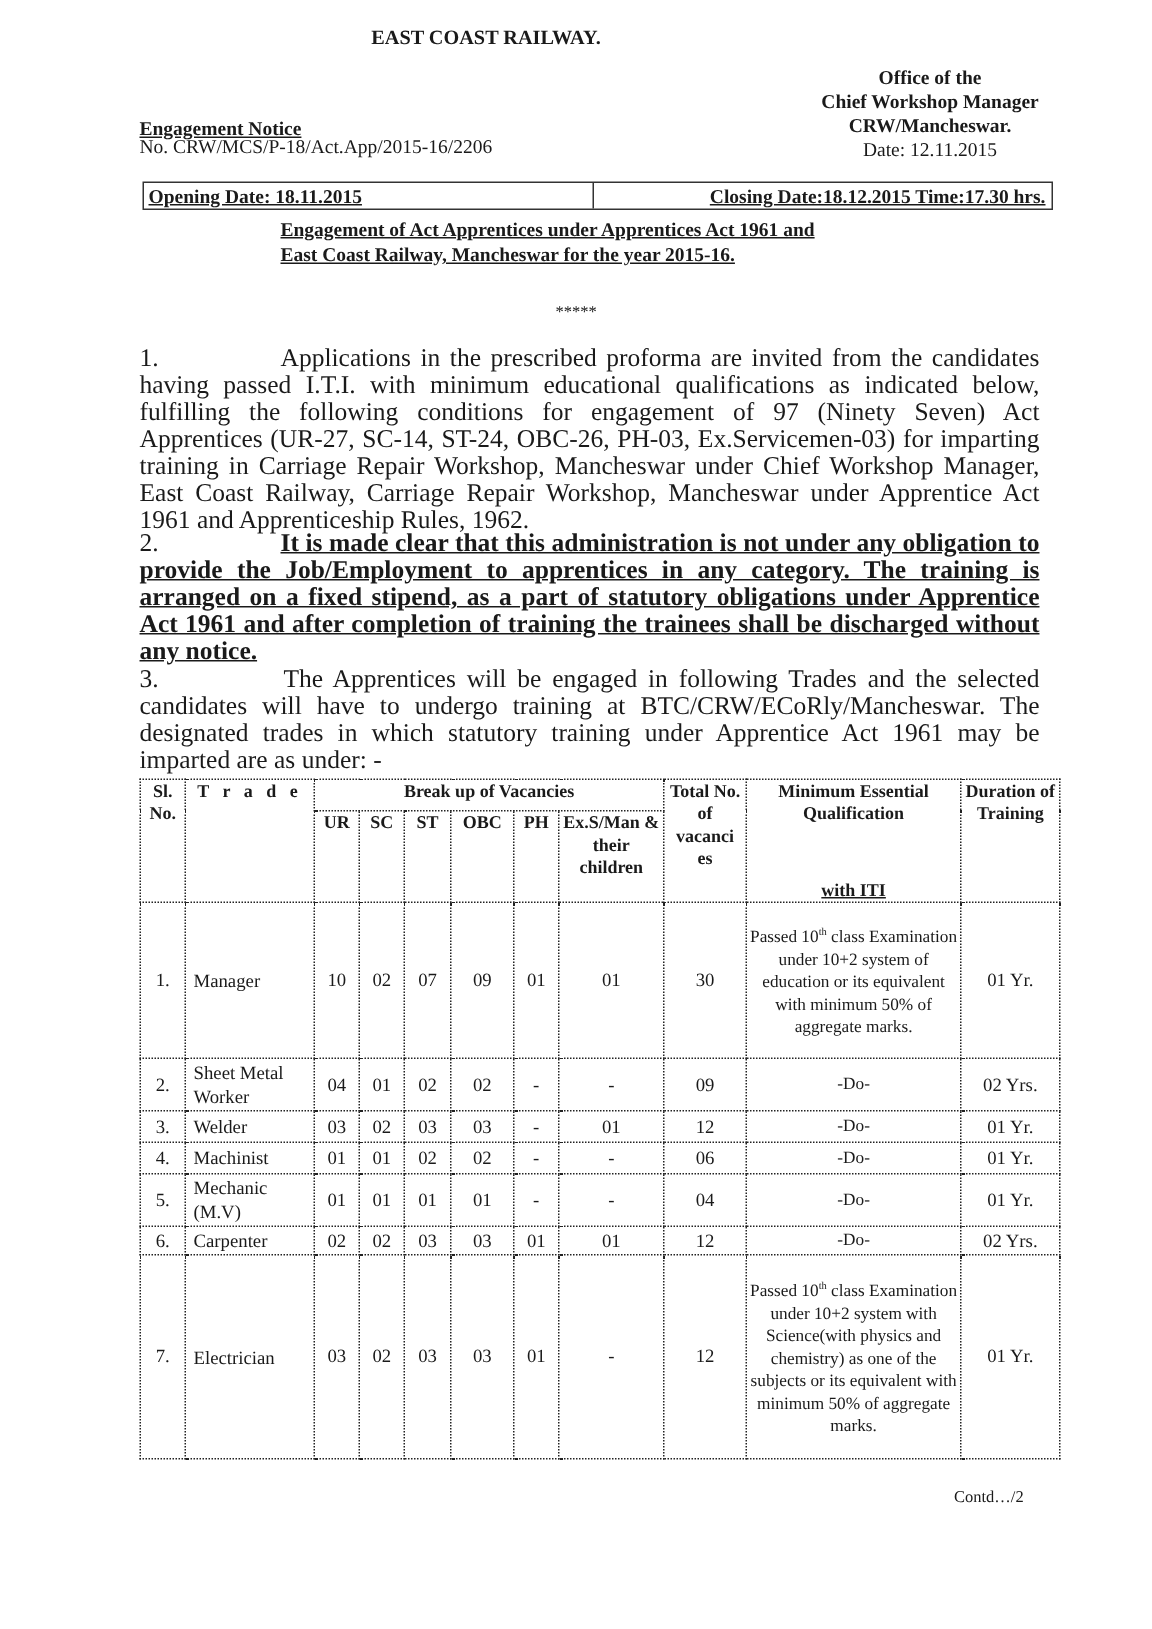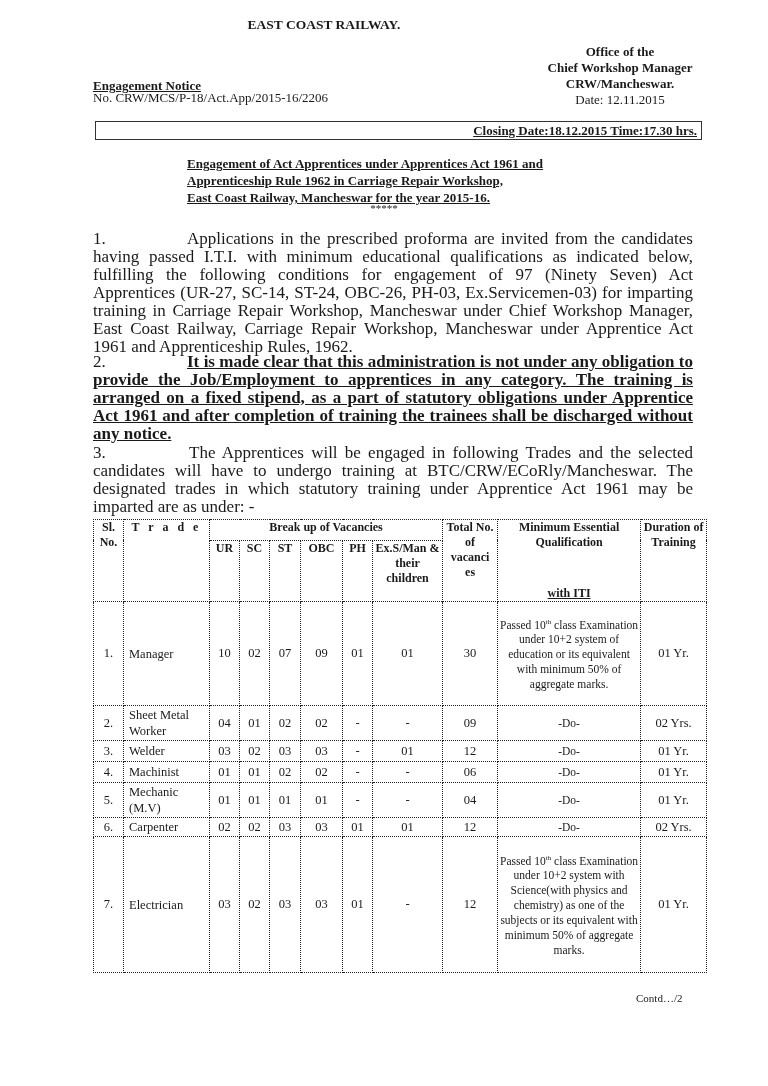--- a/index.html
+++ b/index.html
@@ -9,21 +9,21 @@
   .u { text-decoration: underline; margin-top: 36px; }
   .title { left: 0; width: 648px; top: 17px; text-align: center; font-size: 13.5px; font-weight: bold; }
   .office { left: 520px; width: 200px; top: 44px; text-align: center; font-size: 13px; font-weight: bold; line-height: 16px; }
   .office .date { font-weight: normal; }
   .notice-label { left: 93px; top: 78px; font-size: 13px; font-weight: bold; text-decoration: underline; }
   .notice-no { left: 93px; top: 90px; font-size: 13px; }
   .datebox { left: 95px; top: 121px; width: 605px; height: 17px; border: 1px solid #333; display: flex; font-size: 13px; font-weight: bold; }
   .datebox .open { width: 296px; border-right: 1px solid #333; padding-left: 3px; line-height: 17px; }
   .datebox .close { flex: 1; text-align: right; padding-right: 4px; line-height: 17px; }
   .datebox span { text-decoration: underline; }
-  .subject { left: 187px; top: 155px; width: 420px; font-size: 13px; font-weight: bold; line-height: 17px; }
+  .subject { left: 187px; top: 144px; width: 420px; font-size: 13px; font-weight: bold; line-height: 17px; }
   .subject div { text-decoration: underline; }
   .stars { left: 0; width: 768px; top: 202px; text-align: center; font-size: 11px; }
   .para { left: 93px; width: 600px; font-size: 17px; line-height: 18px; text-align: justify; }
   .para .num { display: inline-block; width: 94px; }
   .para .num3 { display: inline-block; width: 96px; }
   .p1 { top: 230px; }
   .p2 { top: 353px; font-weight: bold; }
   .p2 .ul { text-decoration: underline; }
   .p3 { top: 444px; }
   table.trades { position: absolute; left: 93px; top: 519px; width: 613px; border-collapse: collapse; font-size: 12.5px; table-layout: fixed; }
@@ -44,26 +44,26 @@
   <div>Office of the</div>
   <div>Chief Workshop Manager</div>
   <div>CRW/Mancheswar.</div>
   <div class="date">Date: 12.11.2015</div>
 </div>
 
 <div class="abs notice-label">Engagement Notice</div>
 <div class="abs notice-no">No. CRW/MCS/P-18/Act.App/2015-16/2206</div>
 
 <div class="abs datebox">
+  <div class="open"><span>Opening Date: 18.11.2015</span></div>
   <div class="close"><span>Closing Date:18.12.2015 Time:17.30 hrs.</span></div>
 </div>
 
 <div class="abs subject">
   <div>Engagement of Act Apprentices under Apprentices Act 1961 and</div>
-  <div>Apprenticeship Rule 1962 in Carriage Repair Workshop,</div>
   <div>East Coast Railway, Mancheswar for the year 2015-16.</div>
 </div>
 <div class="abs stars">*****</div>
 
 <div class="abs para p1">
   <span class="num">1.</span><span>Applications in the prescribed proforma are invited from the candidates having passed I.T.I. with minimum educational qualifications as indicated below, fulfilling the following conditions for engagement of 97 (Ninety Seven) Act Apprentices (UR-27, SC-14, ST-24, OBC-26, PH-03, Ex.Servicemen-03) for imparting training in Carriage Repair Workshop, Mancheswar under Chief Workshop Manager, East Coast Railway, Carriage Repair Workshop, Mancheswar under Apprentice Act 1961 and Apprenticeship Rules, 1962.</span>
 </div>
 
 <div class="abs para p2">
   <span class="num" style="font-weight:normal">2.</span><span class="ul">It is made clear that this administration is not under any obligation to provide the Job/Employment to apprentices in any category.  The training is arranged on a fixed stipend, as a part of statutory obligations under Apprentice Act 1961 and after completion of training the trainees shall be discharged without any notice.</span>

